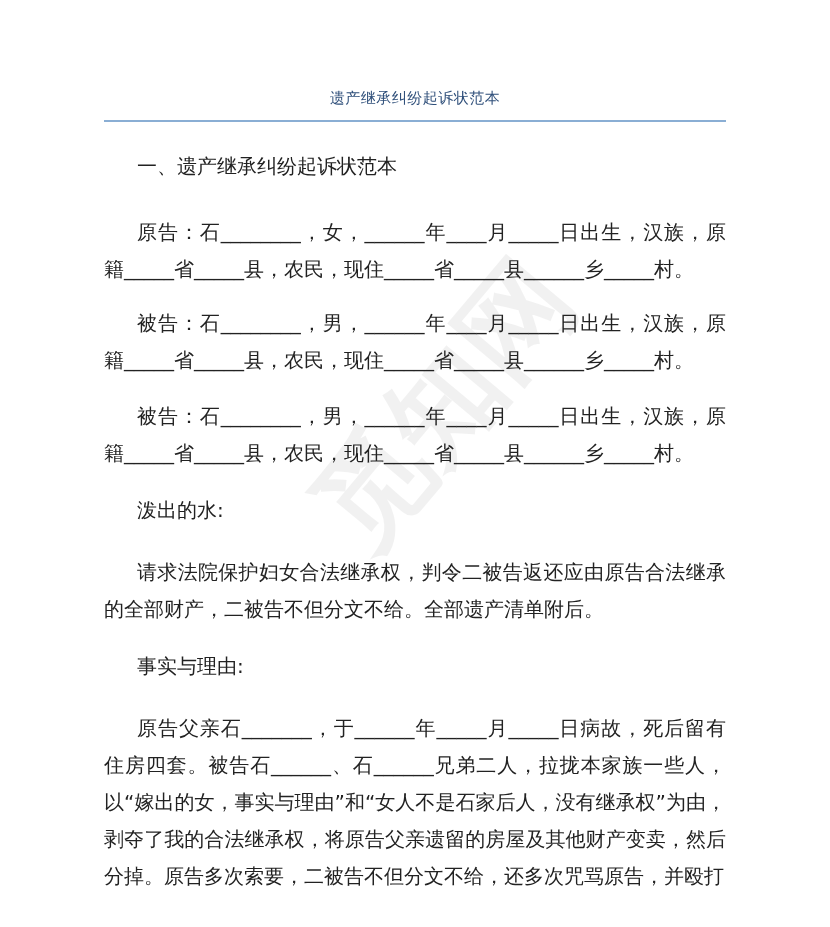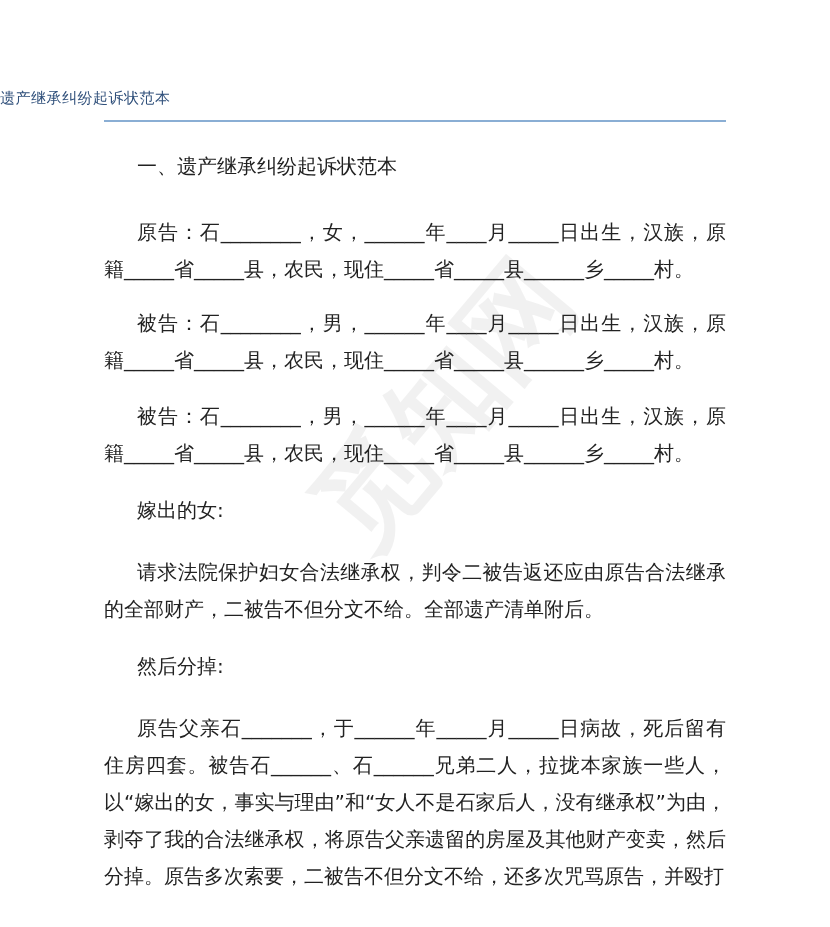--- a/index.html
+++ b/index.html
@@ -3,21 +3,21 @@
 <meta charset="utf-8">
 <style>
   html, body { margin: 0; padding: 0; background: #ffffff; }
   body {
     width: 830px; height: 927px; position: relative; overflow: hidden;
     font-family: "DejaVu Sans", "Liberation Sans", sans-serif;
     color: #222222;
   }
   .header-title {
     position: absolute; left: 0; top: 89px; width: 830px;
-    text-align: left; font-size: 15px; color: #2f4f7a; letter-spacing: 0.5px;
+    text-align: center; font-size: 15px; color: #2f4f7a; letter-spacing: 0.5px;
   }
   .header-rule {
     position: absolute; left: 104px; top: 120px; width: 622px; height: 2px;
     background: #8aaed4;
   }
   .body-text {
     position: absolute; left: 104px; width: 622px; font-size: 20px; line-height: 37px;
     text-align: justify; text-align-last: left;
   }
   .para { margin: 0; text-indent: 33px; }
@@ -45,26 +45,26 @@
 
 <div class="body-text" style="top:305px;">
   <p class="para">被告：石________，男，______年____月_____日出生，汉族，原籍_____省_____县，农民，现住_____省_____县______乡_____村。</p>
 </div>
 
 <div class="body-text" style="top:398px;">
   <p class="para">被告：石________，男，______年____月_____日出生，汉族，原籍_____省_____县，农民，现住_____省_____县______乡_____村。</p>
 </div>
 
 <div class="body-text" style="top:492px;">
-  <p class="para">嫁出的女:</p>
+  <p class="para">泼出的水:</p>
 </div>
 
 <div class="body-text" style="top:554px;">
   <p class="para">请求法院保护妇女合法继承权，判令二被告返还应由原告合法继承的全部财产，二被告不但分文不给。全部遗产清单附后。</p>
 </div>
 
 <div class="body-text" style="top:648px;">
-  <p class="para">然后分掉:</p>
+  <p class="para">事实与理由:</p>
 </div>
 
 <div class="body-text" style="top:710px;">
   <p class="para">原告父亲石_______，于______年_____月_____日病故，死后留有住房四套。被告石______、石______兄弟二人，拉拢本家族一些人，以“嫁出的女，事实与理由”和“女人不是石家后人，没有继承权”为由，剥夺了我的合法继承权，将原告父亲遗留的房屋及其他财产变卖，然后分掉。原告多次索要，二被告不但分文不给，还多次咒骂原告，并殴打</p>
 </div>
 
 </body></html>

